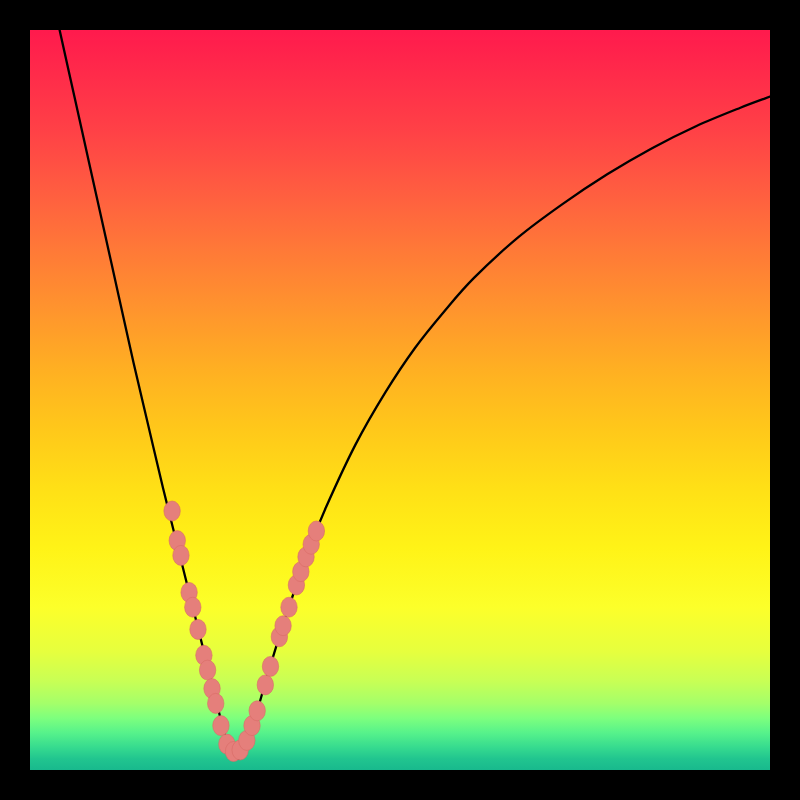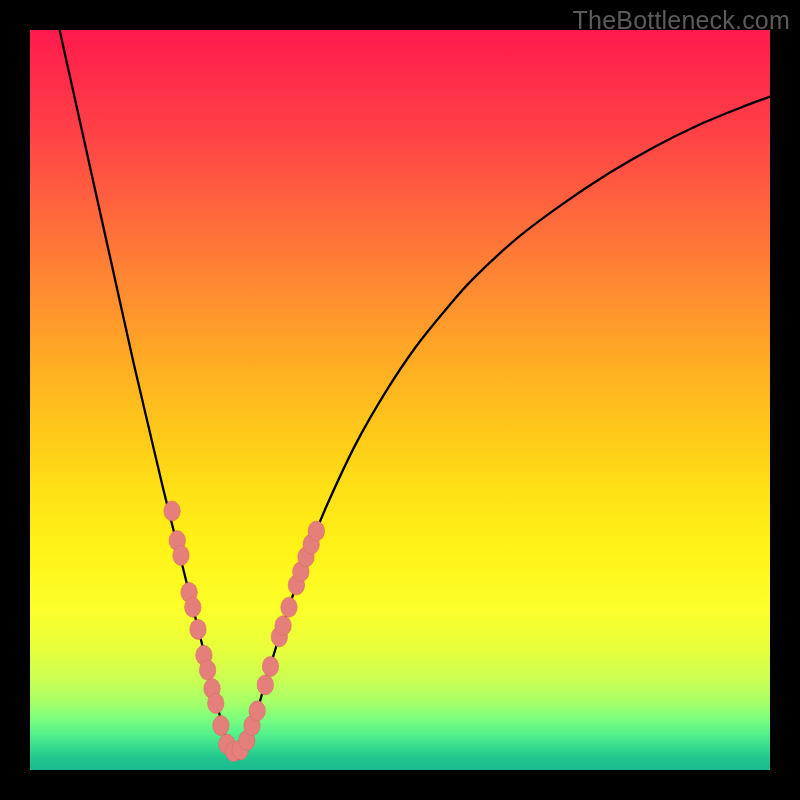--- a/index.html
+++ b/index.html
@@ -66,21 +66,20 @@
     position: absolute;
     inset: 0;
     width: 740px;
     height: 740px;
   }
 </style>
 </head>
 <body>
 
 <div class="frame">
-  <div class="watermark">TheBottleneck.com</div>
   <div class="plot-area">
     <div class="gradient"></div>
     <svg class="overlay" viewBox="0 0 740 740">
       <path id="curve-path" fill="none" stroke="#000000" stroke-width="2.3" stroke-linecap="round" stroke-linejoin="round" d="M 29.60 0.00 C 32.07 11.10, 39.47 44.40, 44.40 66.60 C 49.33 88.80, 54.27 111.00, 59.20 133.20 C 64.13 155.40, 69.07 177.60, 74.00 199.80 C 78.93 222.00, 83.87 244.20, 88.80 266.40 C 93.73 288.60, 98.67 311.42, 103.60 333.00 C 108.53 354.58, 113.47 374.93, 118.40 395.90 C 123.33 416.87, 128.27 438.45, 133.20 458.80 C 138.13 479.15, 143.07 498.27, 148.00 518.00 C 152.93 537.73, 157.87 557.47, 162.80 577.20 C 167.73 596.93, 173.90 621.60, 177.60 636.40 C 181.30 651.20, 182.53 656.13, 185.00 666.00 C 187.47 675.87, 189.93 686.35, 192.40 695.60 C 194.87 704.85, 197.33 715.95, 199.80 721.50 C 202.27 727.05, 204.73 728.90, 207.20 728.90 C 209.67 728.90, 212.13 726.43, 214.60 721.50 C 217.07 716.57, 219.53 707.32, 222.00 699.30 C 224.47 691.28, 226.93 682.03, 229.40 673.40 C 231.87 664.77, 233.10 659.83, 236.80 647.50 C 240.50 635.17, 246.67 614.82, 251.60 599.40 C 256.53 583.98, 261.47 569.18, 266.40 555.00 C 271.33 540.82, 276.27 527.25, 281.20 514.30 C 286.13 501.35, 288.60 493.95, 296.00 477.30 C 303.40 460.65, 315.73 433.52, 325.60 414.40 C 335.47 395.28, 345.33 378.63, 355.20 362.60 C 365.07 346.57, 374.93 331.77, 384.80 318.20 C 394.67 304.63, 404.53 292.92, 414.40 281.20 C 424.27 269.48, 431.67 260.23, 444.00 247.90 C 456.33 235.57, 473.60 219.53, 488.40 207.20 C 503.20 194.87, 518.00 184.38, 532.80 173.90 C 547.60 163.42, 562.40 153.55, 577.20 144.30 C 592.00 135.05, 606.80 126.42, 621.60 118.40 C 636.40 110.38, 651.20 102.98, 666.00 96.20 C 680.80 89.42, 698.07 82.63, 710.40 77.70 C 722.73 72.77, 735.07 68.45, 740.00 66.60"></path>
       <g id="markers">
           <ellipse cx="142.08" cy="481.00" rx="8.2" ry="10" fill="#e57f7b" stroke="#d86b67" stroke-width="0.6"></ellipse>
           <ellipse cx="147.26" cy="510.60" rx="8.2" ry="10" fill="#e57f7b" stroke="#d86b67" stroke-width="0.6"></ellipse>
           <ellipse cx="150.96" cy="525.40" rx="8.2" ry="10" fill="#e57f7b" stroke="#d86b67" stroke-width="0.6"></ellipse>
           <ellipse cx="159.10" cy="562.40" rx="8.2" ry="10" fill="#e57f7b" stroke="#d86b67" stroke-width="0.6"></ellipse>
           <ellipse cx="162.80" cy="577.20" rx="8.2" ry="10" fill="#e57f7b" stroke="#d86b67" stroke-width="0.6"></ellipse>

